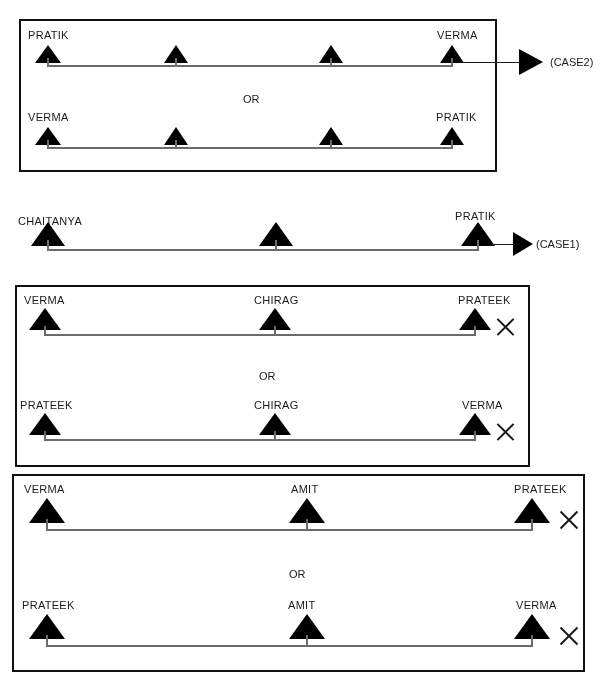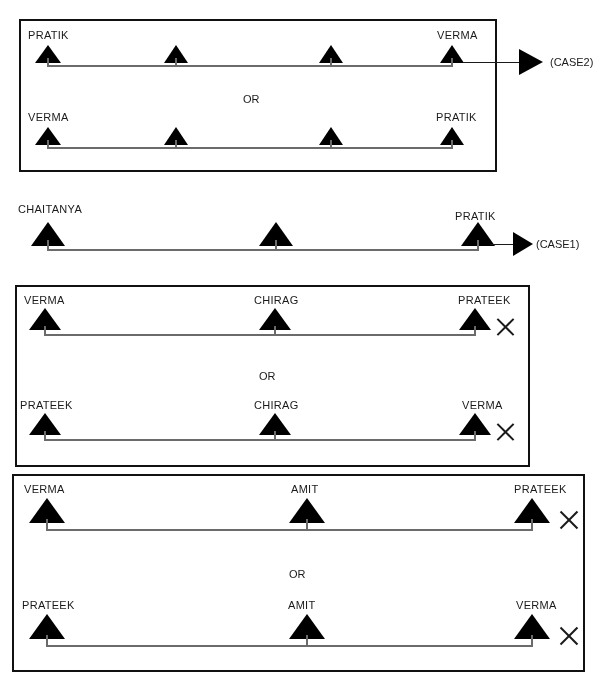--- a/index.html
+++ b/index.html
@@ -136,21 +136,21 @@
   <div class="label" style="left:436px; top:112px;">PRATIK</div>
   <div class="tri" style="left:440px; top:127px; border-left-width:12px; border-right-width:12px; border-bottom-width:18px;"></div>
   <div class="stem" style="left:451px; top:140px; height:8px;"></div>
 
   <div class="baseline" style="left:47px; top:147px; width:406px;"></div>
 
   <div class="arrow-line" style="left:463px; top:62px; width:57px;"></div>
   <div class="arrow-head" style="left:519px; top:49px;"></div>
   <div class="case-label" style="left:550px; top:57px;">(CASE2)</div>
 
-  <div class="label" style="left:18px; top:204px;">CHAITANYA</div>
+  <div class="label" style="left:18px; top:216px;">CHAITANYA</div>
   <div class="tri" style="left:31px; top:222px; border-left-width:17px; border-right-width:17px; border-bottom-width:24px;"></div>
   <div class="stem" style="left:47px; top:240px; height:10px;"></div>
 
   <div class="tri" style="left:259px; top:222px; border-left-width:17px; border-right-width:17px; border-bottom-width:24px;"></div>
   <div class="stem" style="left:275px; top:240px; height:10px;"></div>
 
   <div class="label" style="left:455px; top:211px;">PRATIK</div>
   <div class="tri" style="left:461px; top:222px; border-left-width:17px; border-right-width:17px; border-bottom-width:24px;"></div>
   <div class="stem" style="left:477px; top:240px; height:10px;"></div>
 

